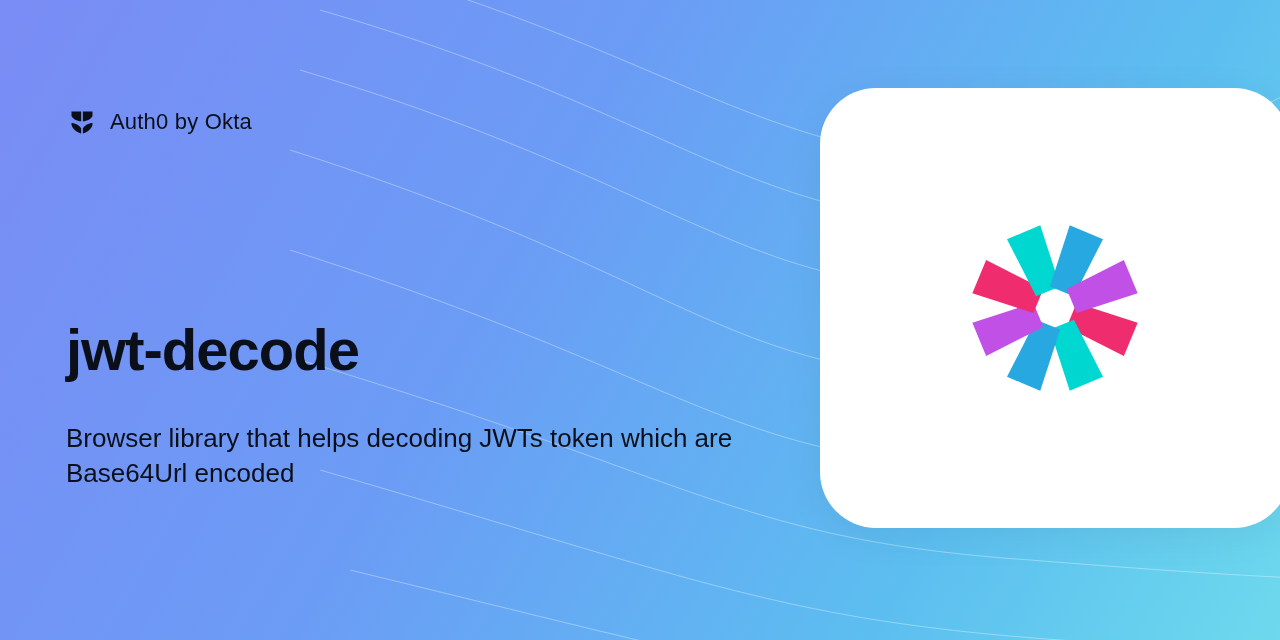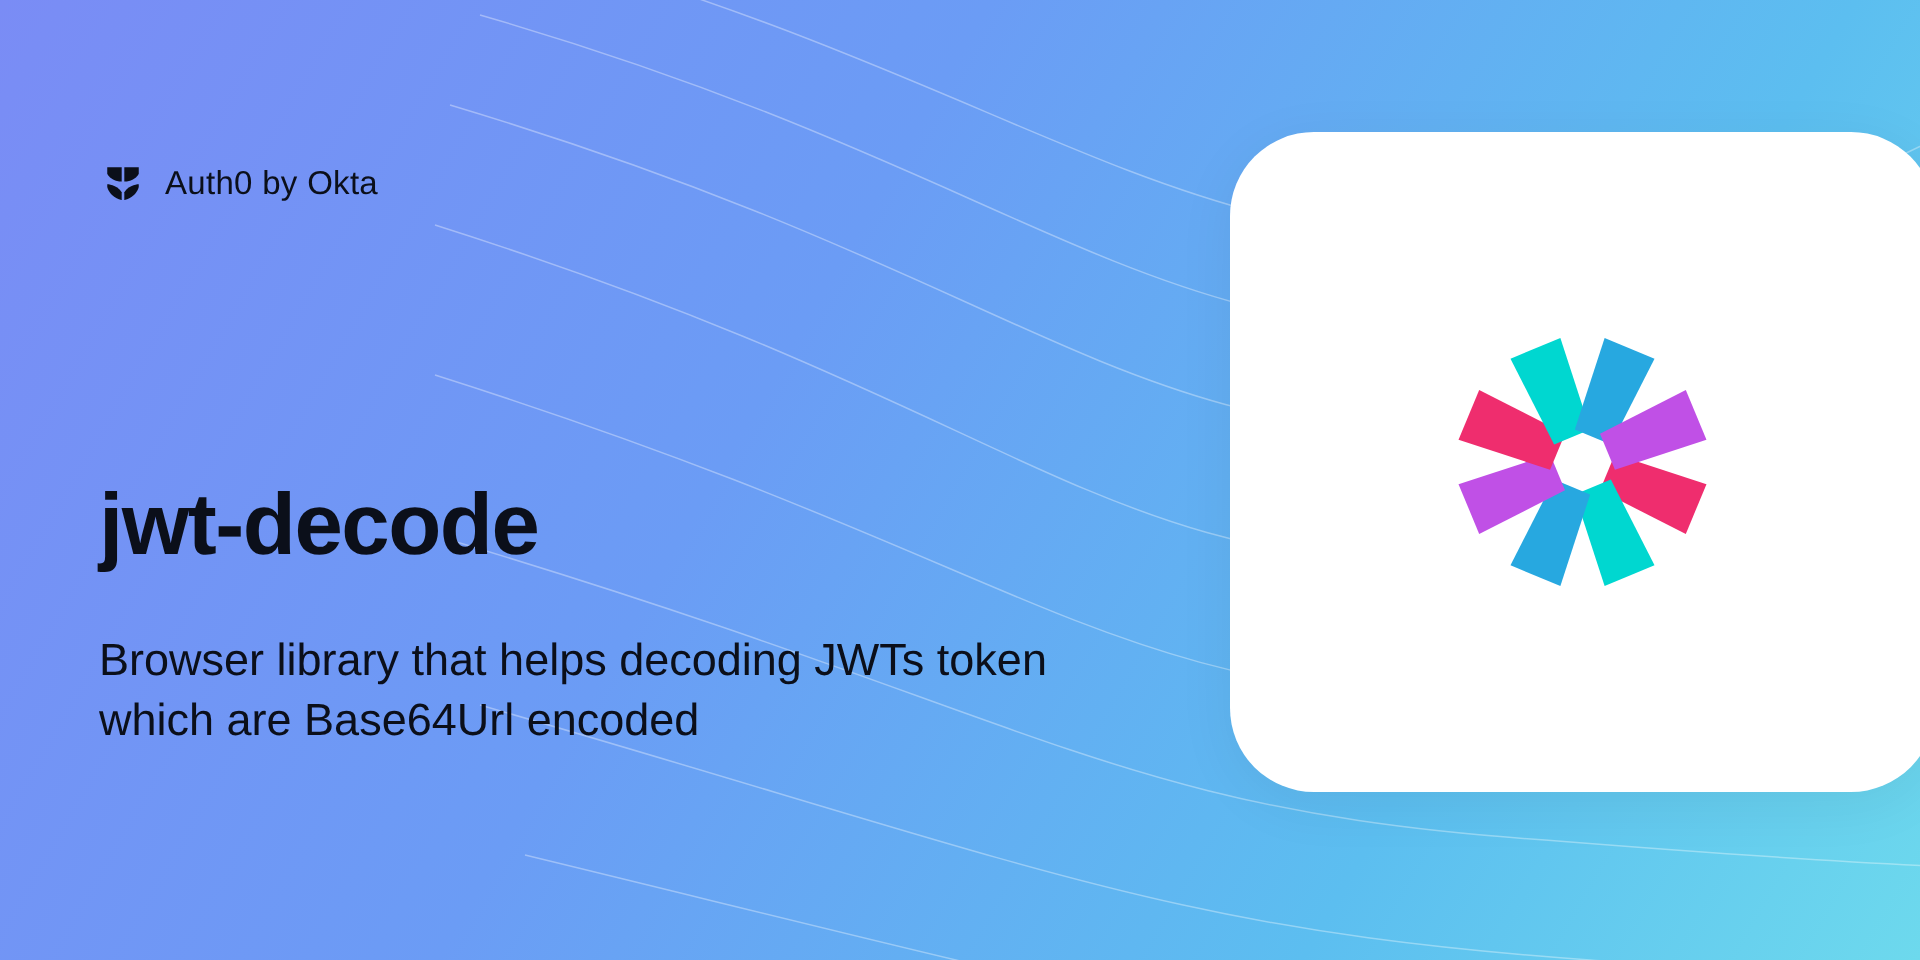--- a/index.html
+++ b/index.html
@@ -63,21 +63,21 @@
   }
   .title {
     font-size: 58px;
     font-weight: 600;
     letter-spacing: -1px;
     line-height: 1.05;
     margin-bottom: 40px;
     color: #0b0f1a;
   }
   .desc {
-    font-size: 30px;
+    font-size: 26px;
     font-weight: 400;
     line-height: 1.35;
     color: #0b0f1a;
     margin-top: 20px;
   }
   
   
   .logo-card {
     position: absolute;
     right: -10px;

